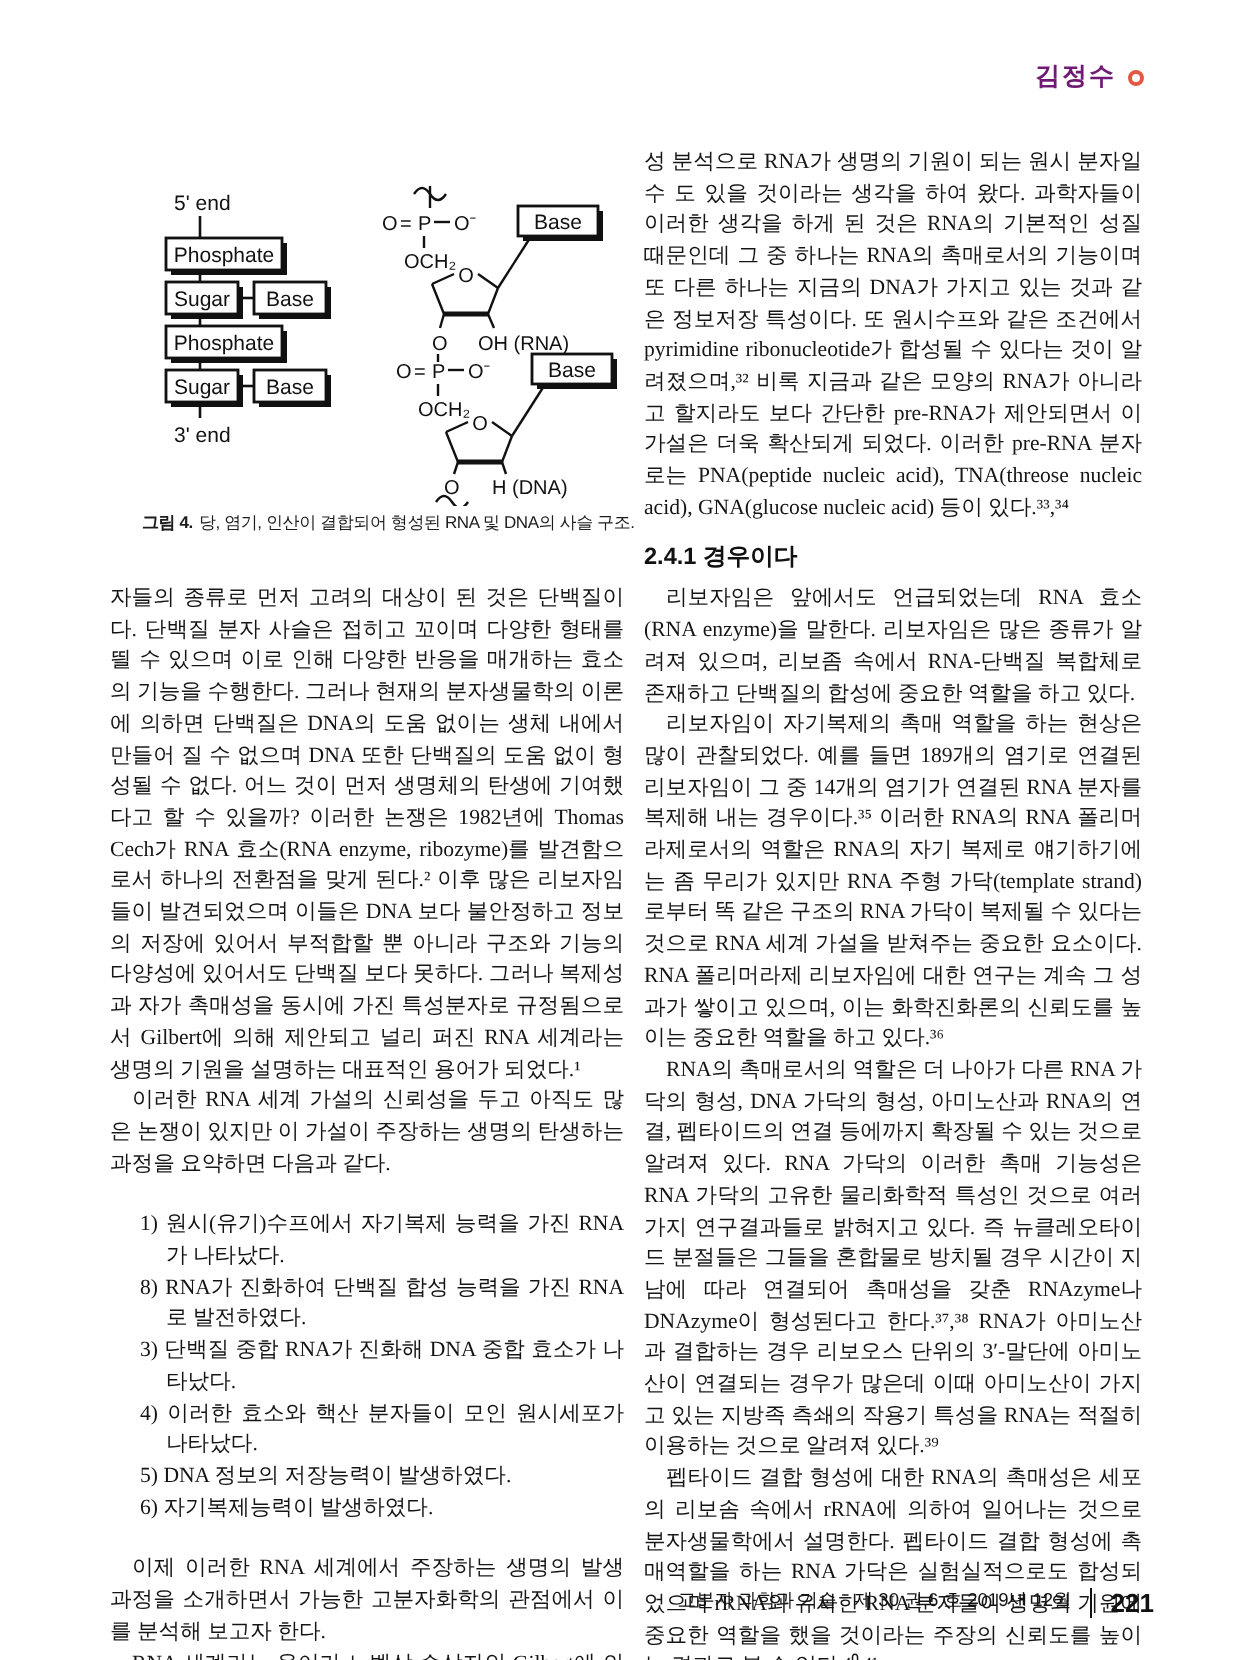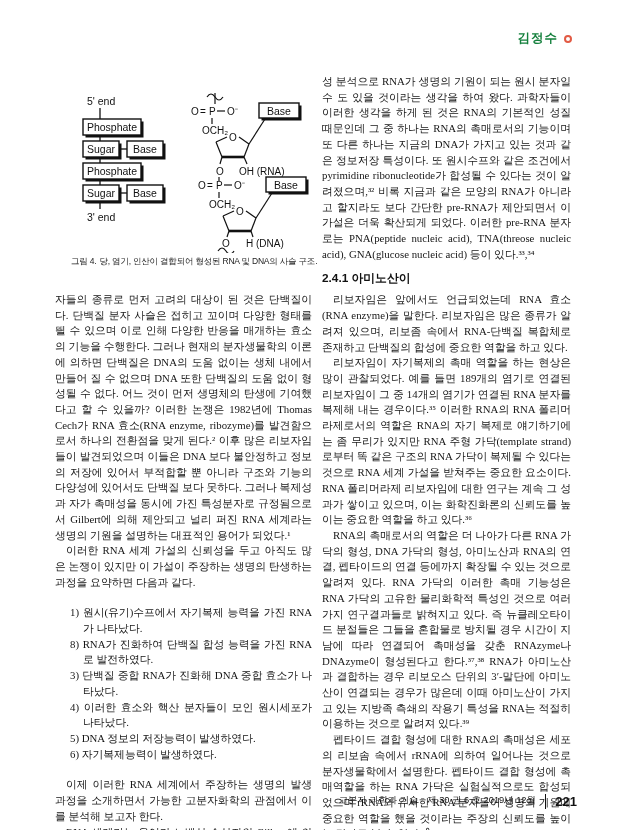--- a/index.html
+++ b/index.html
@@ -3,42 +3,42 @@
 <meta charset="utf-8">
 <style>
   * { box-sizing: border-box; }
   html, body { margin: 0; padding: 0; background: #e9e9e9; }
   .page {
     width: 622px; height: 830px; background: #ffffff; position: relative;
     overflow: hidden; color: #141414; margin: 0 auto;
   }
   
   .header { position: absolute; top: 30px; right: 50px; display: flex; align-items: center; gap: 6px; }
-  .author { font-family: "Liberation Sans", sans-serif; font-weight: 700; font-size: 12.5px; letter-spacing: 1px; color: #15803d; }
+  .author { font-family: "Liberation Sans", sans-serif; font-weight: 700; font-size: 12.5px; letter-spacing: 1px; color: #701a75; }
   .orcid-icon { width: 8px; height: 8px; border: 2.6px solid var(--accent, #e25a44); border-radius: 50%; display: inline-block; }
 
   
   .col-left  { position: absolute; left: 55px;  top: 75px; width: 257px; }
   .col-right { position: absolute; left: 322px; top: 74px; width: 249px; }
 
   .body {
     margin: 0; font-family: "Liberation Serif", serif;
     font-size: 10.8px; line-height: 15.7px; text-align: justify; color: #151515;
   }
   .indent { text-indent: 11px; font-family: Liberation Serif, serif; }
   .first-body { margin-top: 24px; }
 
   
   .figure { margin: 16px; }
   .figure svg { display: block; }
   .caption {
     font-family: "Liberation Sans", sans-serif; font-size: 8.5px; letter-spacing: -0.2px;
     white-space: nowrap; margin-top: 3px; color: #1c1c1c;
   }
-  .caption b { font-weight: 400; margin-right: 3px; }
+  .caption b { font-weight: 700; margin-right: 3px; }
 
   .fig-line  { stroke: #111; stroke-width: 1.3; }
   .fig-box   { fill: #fff; stroke: #111; stroke-width: 1.4; }
   .fig-shadow{ fill: #111; }
   .fig-text  { font-family: "Liberation Sans", sans-serif; font-size: 10.5px; fill: #111; }
   .end-text  { font-family: "Liberation Sans", sans-serif; font-size: 10.5px; fill: #111; }
   .chem-text { font-family: "Liberation Sans", sans-serif; font-size: 10px; fill: #111; }
   .bond      { stroke: #111; stroke-width: 1.2; fill: none; }
   .bond-thick{ stroke: #111; stroke-width: 2.6; fill: none; }
 
@@ -182,21 +182,21 @@
       <div class="item">5) DNA 정보의 저장능력이 발생하였다.</div>
       <div class="item">6) 자기복제능력이 발생하였다.</div>
     </div>
 
     <p class="body indent">이제 이러한 RNA 세계에서 주장하는 생명의 발생 과정을 소개하면서 가능한 고분자화학의 관점에서 이를 분석해 보고자 한다.</p>
     <p class="body indent">RNA 세계라는 용어가 노벨상 수상자인 Gilbert에 의하여 1980년대부터 확산 사용되기 이전에도 많은 과학자들은 효소의 cofactor로 존재하는 여러 종류의 Nucleotide의 특</p>
   </div>
 
   <div class="col-right">
     <p class="body">성 분석으로 RNA가 생명의 기원이 되는 원시 분자일 수 도 있을 것이라는 생각을 하여 왔다. 과학자들이 이러한 생각을 하게 된 것은 RNA의 기본적인 성질 때문인데 그 중 하나는 RNA의 촉매로서의 기능이며 또 다른 하나는 지금의 DNA가 가지고 있는 것과 같은 정보저장 특성이다. 또 원시수프와 같은 조건에서 pyrimidine ribonucleotide가 합성될 수 있다는 것이 알려졌으며,³² 비록 지금과 같은 모양의 RNA가 아니라고 할지라도 보다 간단한 pre-RNA가 제안되면서 이 가설은 더욱 확산되게 되었다. 이러한 pre-RNA 분자로는 PNA(peptide nucleic acid), TNA(threose nucleic acid), GNA(glucose nucleic acid) 등이 있다.³³,³⁴</p>
-    <h3 class="section-heading">2.4.1 아미노산이</h3>
+    <h3 class="section-heading">2.4.1 경우이다</h3>
     <p class="body indent">리보자임은 앞에서도 언급되었는데 RNA 효소(RNA enzyme)을 말한다. 리보자임은 많은 종류가 알려져 있으며, 리보좀 속에서 RNA-단백질 복합체로 존재하고 단백질의 합성에 중요한 역할을 하고 있다.</p>
     <p class="body indent">리보자임이 자기복제의 촉매 역할을 하는 현상은 많이 관찰되었다. 예를 들면 189개의 염기로 연결된 리보자임이 그 중 14개의 염기가 연결된 RNA 분자를 복제해 내는 경우이다.³⁵ 이러한 RNA의 RNA 폴리머라제로서의 역할은 RNA의 자기 복제로 얘기하기에는 좀 무리가 있지만 RNA 주형 가닥(template strand)로부터 똑 같은 구조의 RNA 가닥이 복제될 수 있다는 것으로 RNA 세계 가설을 받쳐주는 중요한 요소이다. RNA 폴리머라제 리보자임에 대한 연구는 계속 그 성과가 쌓이고 있으며, 이는 화학진화론의 신뢰도를 높이는 중요한 역할을 하고 있다.³⁶</p>
     <p class="body indent">RNA의 촉매로서의 역할은 더 나아가 다른 RNA 가닥의 형성, DNA 가닥의 형성, 아미노산과 RNA의 연결, 펩타이드의 연결 등에까지 확장될 수 있는 것으로 알려져 있다. RNA 가닥의 이러한 촉매 기능성은 RNA 가닥의 고유한 물리화학적 특성인 것으로 여러 가지 연구결과들로 밝혀지고 있다. 즉 뉴클레오타이드 분절들은 그들을 혼합물로 방치될 경우 시간이 지남에 따라 연결되어 촉매성을 갖춘 RNAzyme나 DNAzyme이 형성된다고 한다.³⁷,³⁸ RNA가 아미노산과 결합하는 경우 리보오스 단위의 3′-말단에 아미노산이 연결되는 경우가 많은데 이때 아미노산이 가지고 있는 지방족 측쇄의 작용기 특성을 RNA는 적절히 이용하는 것으로 알려져 있다.³⁹</p>
     <p class="body indent">펩타이드 결합 형성에 대한 RNA의 촉매성은 세포의 리보솜 속에서 rRNA에 의하여 일어나는 것으로 분자생물학에서 설명한다. 펩타이드 결합 형성에 촉매역할을 하는 RNA 가닥은 실험실적으로도 합성되었으며 rRNA와 유사한 RNA 분자들이 생명의 기원에 중요한 역할을 했을 것이라는 주장의 신뢰도를 높이는 결과로 볼 수 있다.⁴⁰,⁴¹</p>
   </div>
 
   <div class="footer">
     <span class="journal">고분자 과학과 기술</span>
     <span class="issue">제 30 권 6 호 2019년 12월</span>
     <span class="divider"></span>

